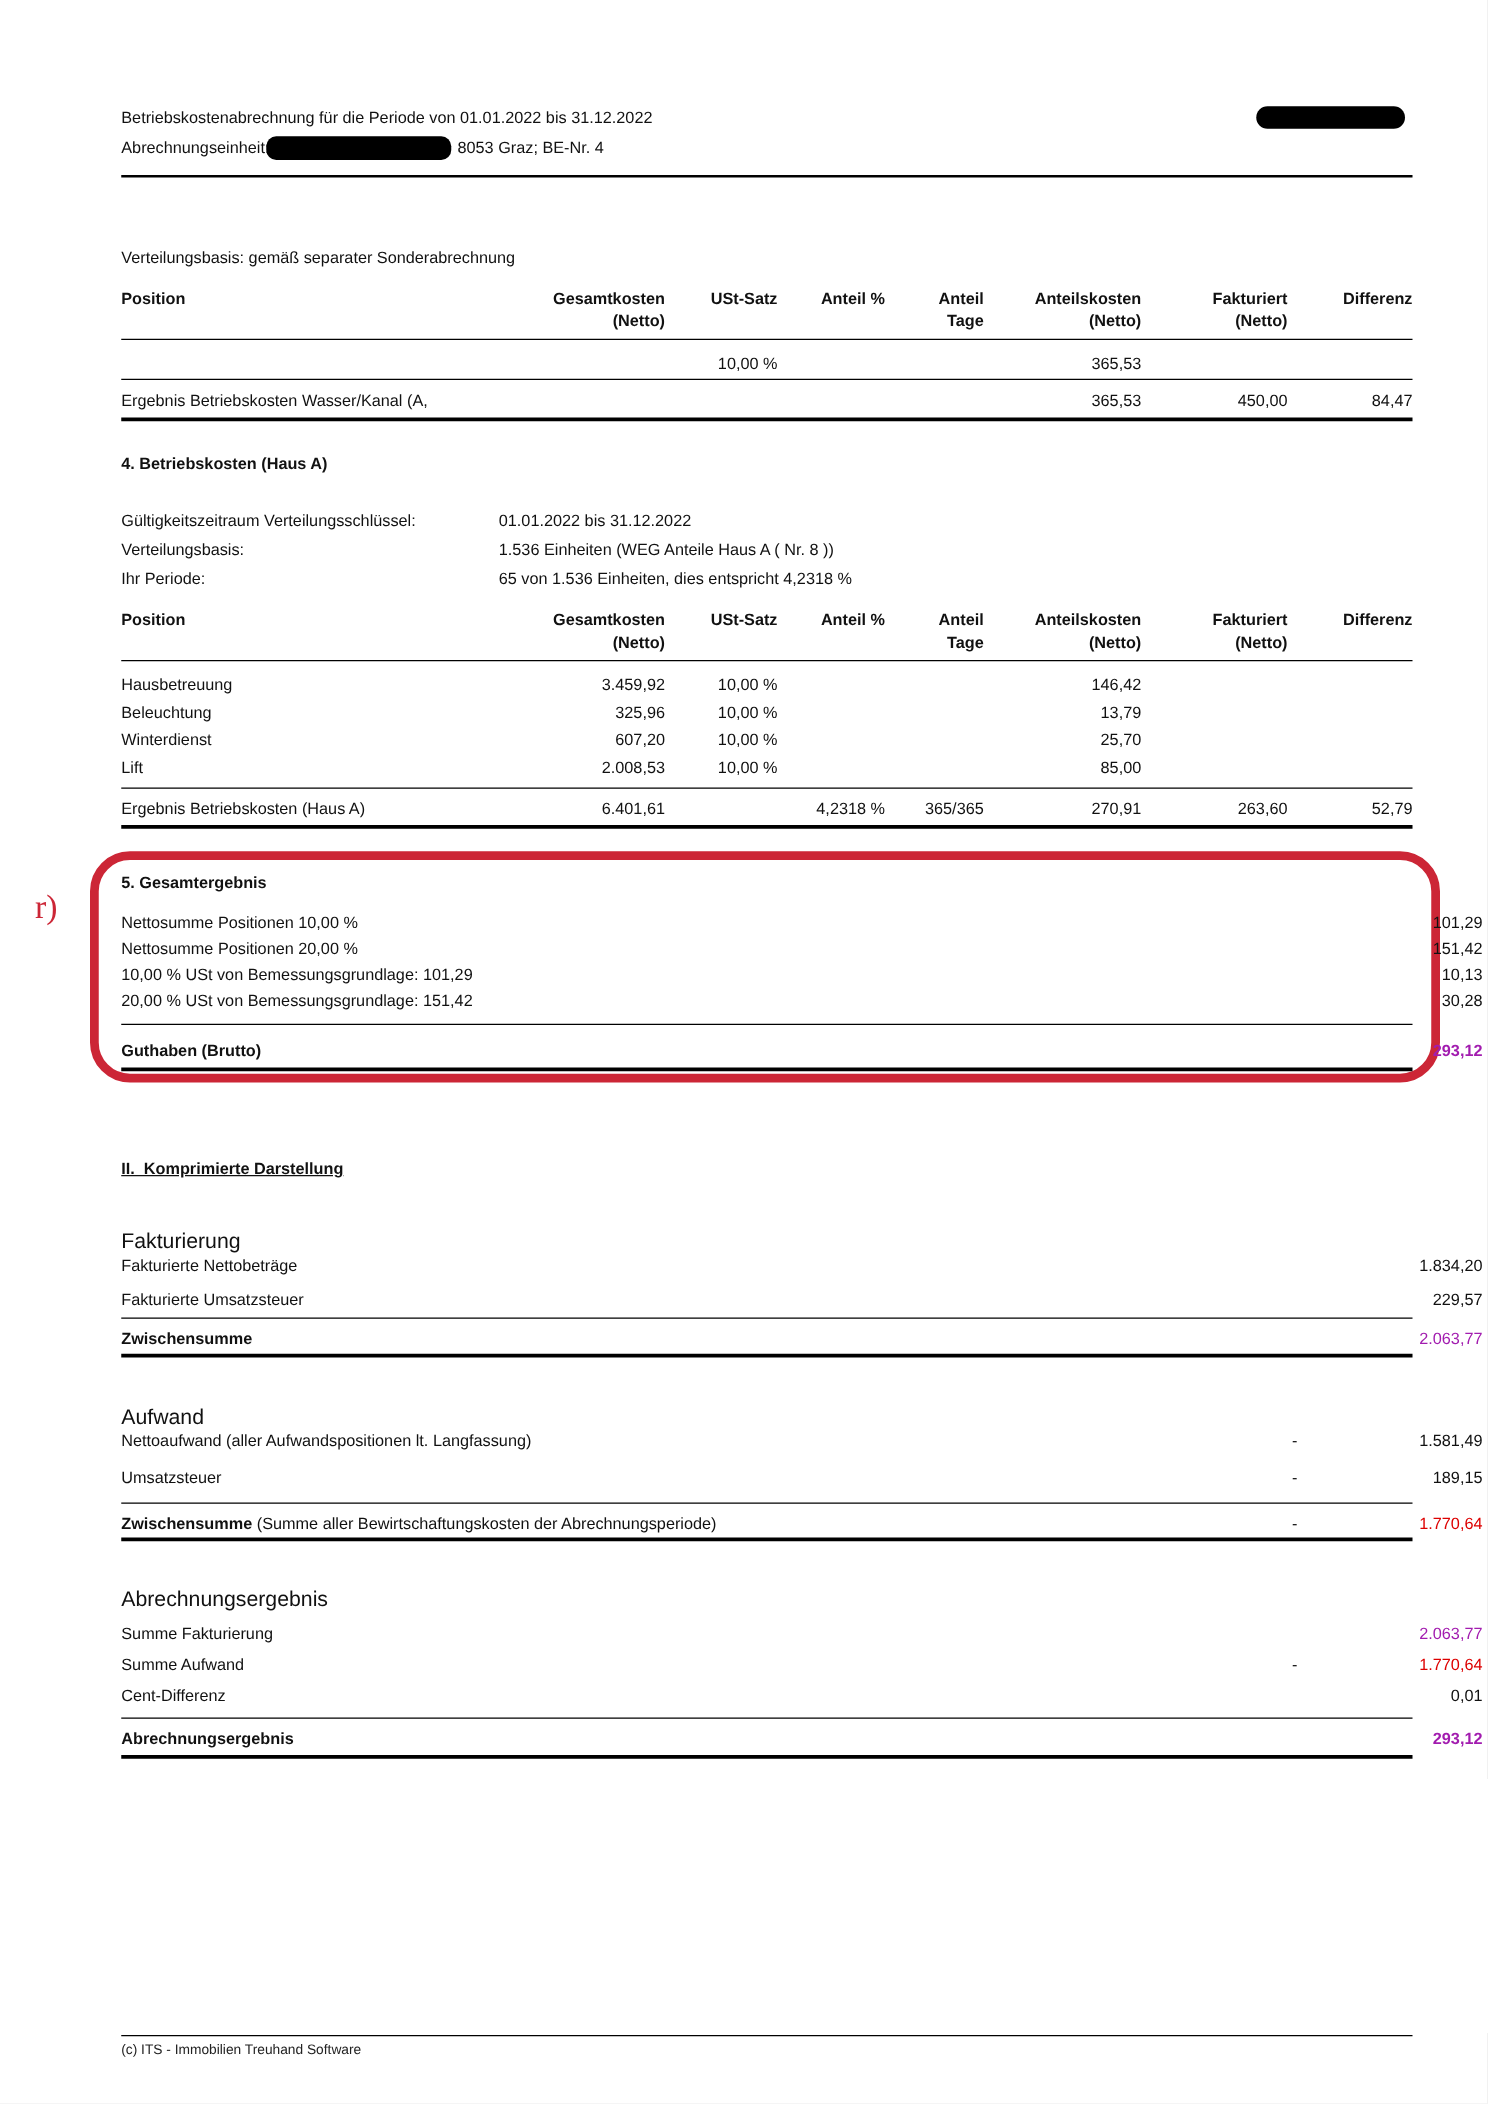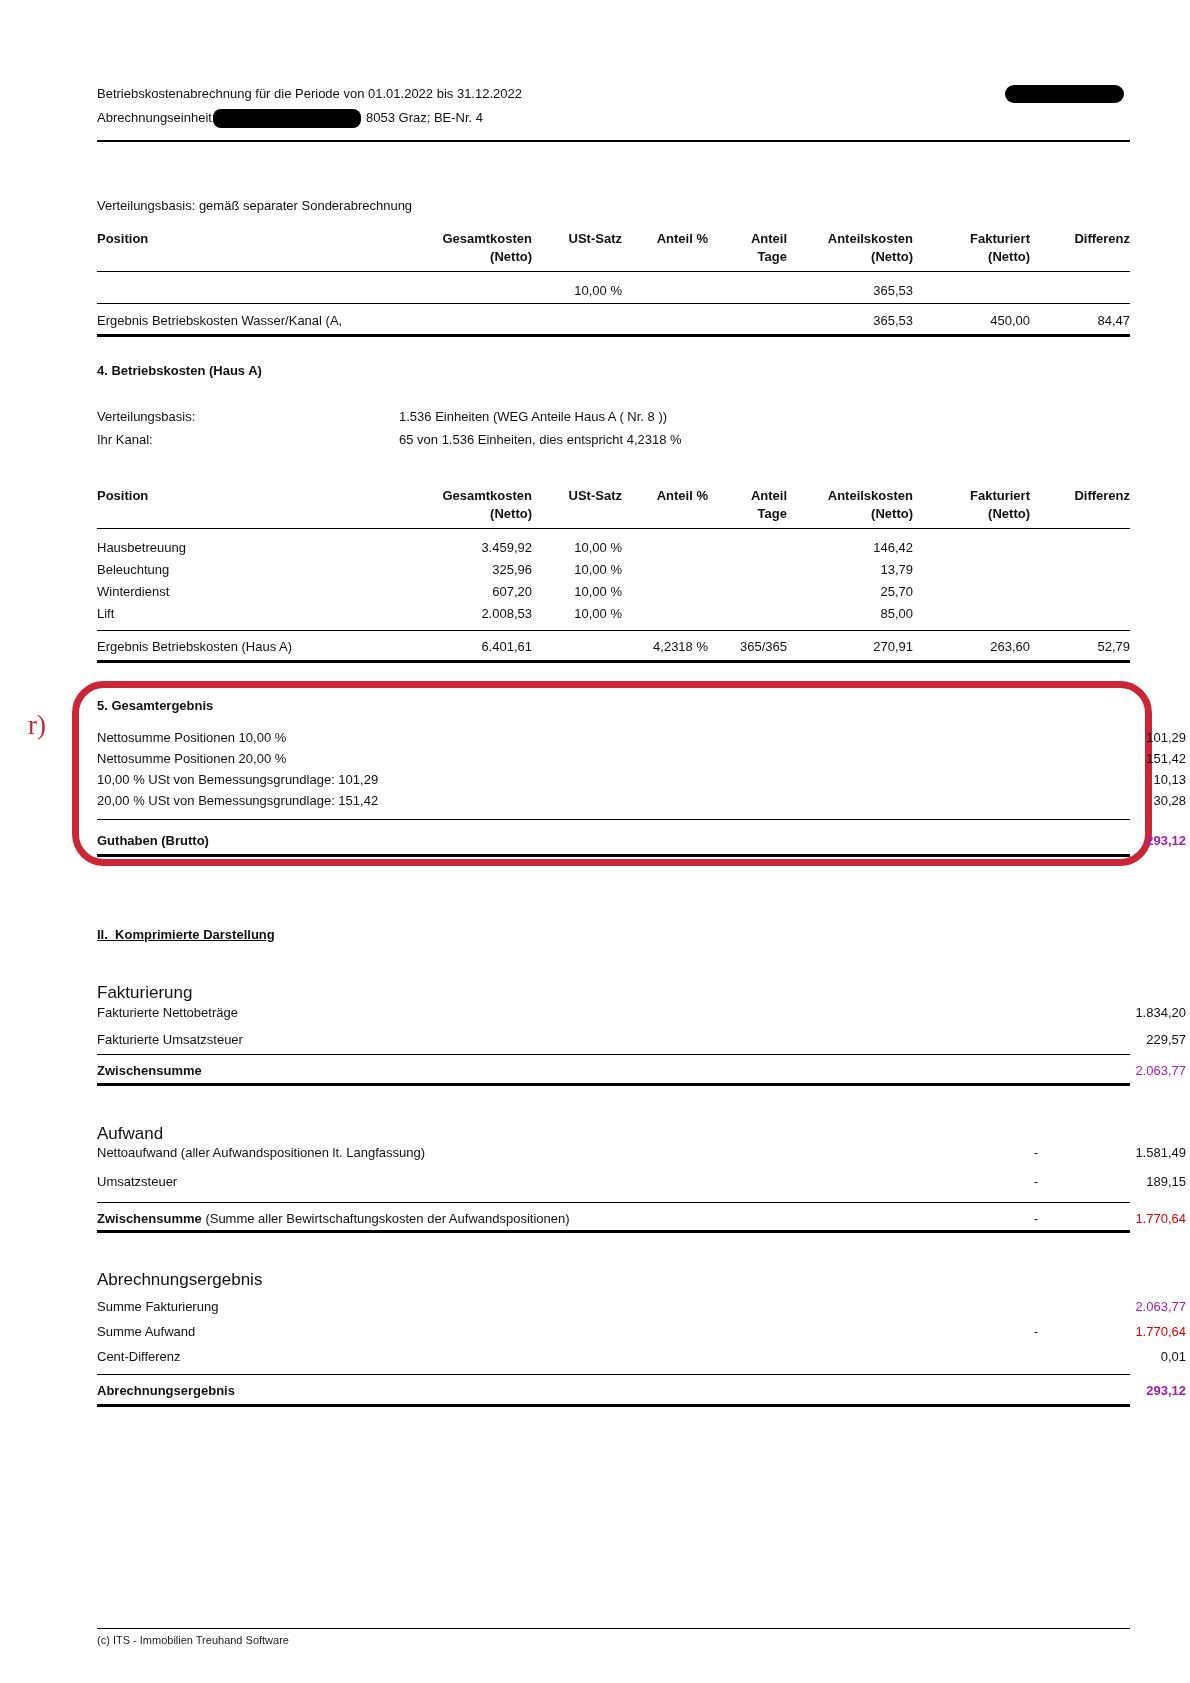--- a/index.html
+++ b/index.html
@@ -112,28 +112,32 @@
     <div class="c num" style="font-weight:normal;"></div>
     <div class="c num" style="font-weight:normal;"></div>
     <div class="c num" style="font-weight:normal;">365,53</div>
     <div class="c num" style="font-weight:normal;">450,00</div>
     <div class="c num" style="font-weight:normal;">84,47</div>
   </div>
   <div class="rule thick" style="top:334px;"></div>
 
   <div class="abs b" style="left:97px;top:363px;">4. Betriebskosten (Haus A)</div>
   <div class="abs" style="left:97px;top:405px;width:1033px;">
+  <div class="mgrid">
+    <div class="c">Gültigkeitszeitraum Verteilungsschlüssel:</div>
+    <div class="c">01.01.2022 bis 31.12.2022</div>
+  </div>
 
   <div class="mgrid">
     <div class="c">Verteilungsbasis:</div>
     <div class="c">1.536 Einheiten (WEG Anteile Haus A ( Nr. 8 ))</div>
   </div>
 
   <div class="mgrid">
-    <div class="c">Ihr Kanal:</div>
+    <div class="c">Ihr Periode:</div>
     <div class="c">65 von 1.536 Einheiten, dies entspricht  4,2318 %</div>
   </div>
 </div>
 
   <div class="abs grid thead" style="left:97px;top:487px;width:1033px;">
     <div class="c">
         <span>Position</span>
         <span></span>
       </div>
     <div class="c num">
@@ -296,21 +300,21 @@
   </div>
 
   <div class="xgrid">
     <div class="c">Umsatzsteuer</div>
     <div class="c minus">-</div>
     <div class="c num">189,15</div>
   </div>
 </div>
   <div class="rule" style="top:1202px;"></div>
   <div class="abs xgrid totalrow" style="left:97px;top:1209px;width:1033px;">
-    <div class="c"><span class="b">Zwischensumme</span><span> (Summe aller Bewirtschaftungskosten der Aufwandspositionen)</span></div>
+    <div class="c"><span class="b">Zwischensumme</span><span> (Summe aller Bewirtschaftungskosten der Abrechnungsperiode)</span></div>
     <div class="c minus">-</div>
     <div class="c num"><span class="c-red">1.770,64</span></div>
   </div>
   <div class="rule thick" style="top:1230px;"></div>
 
   <div class="abs subhead" style="left:97px;top:1270px;">Abrechnungsergebnis</div>
   <div class="abs xrow4" style="left:97px;top:1294px;width:1033px;">
   <div class="xgrid">
     <div class="c">Summe Fakturierung</div>
     <div class="c minus"></div>

